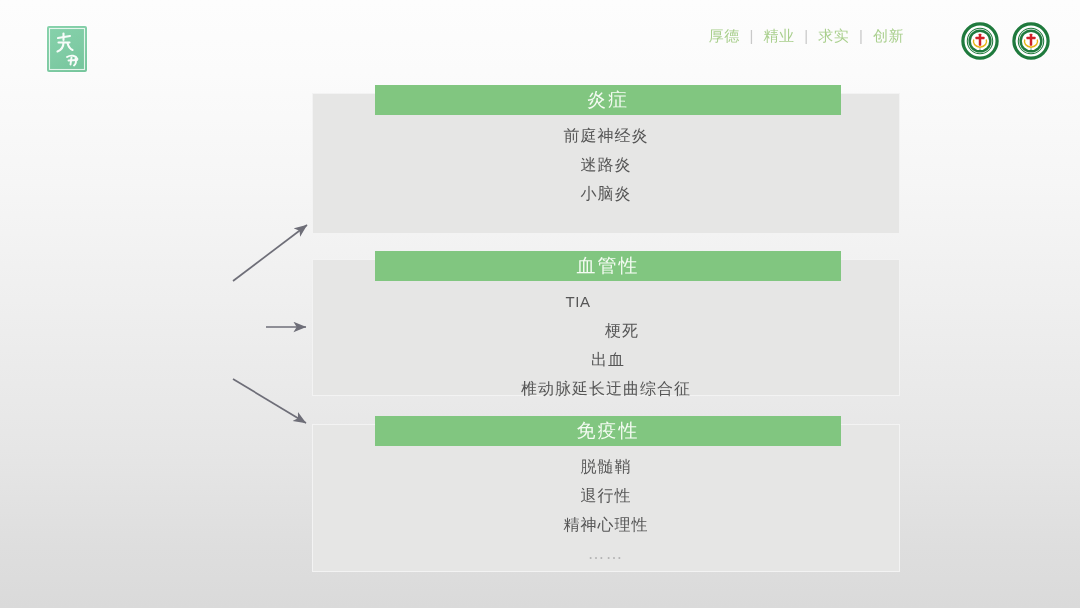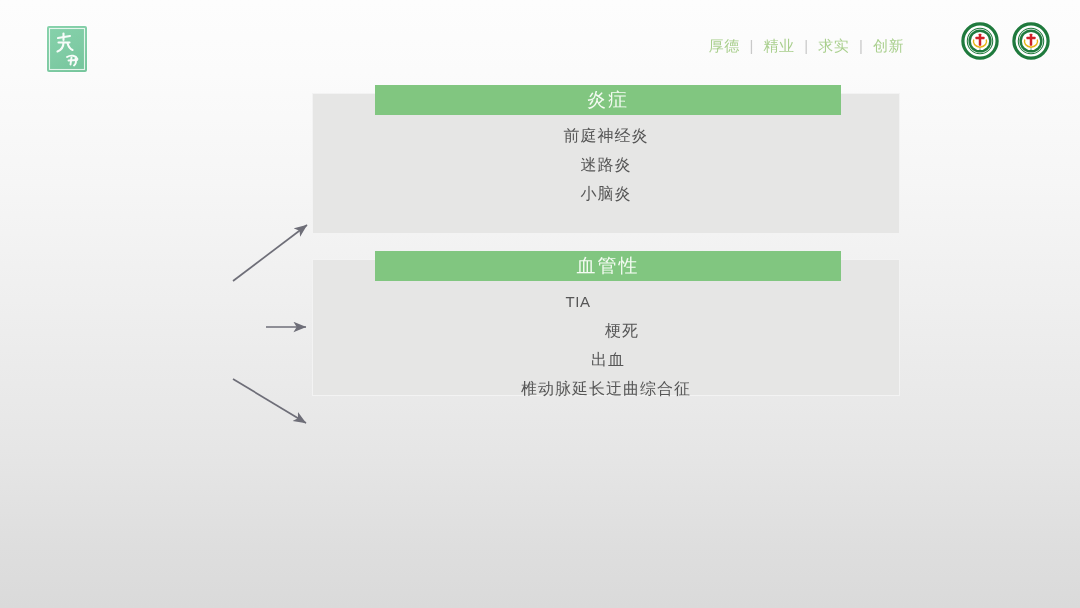--- a/index.html
+++ b/index.html
@@ -40,21 +40,21 @@
     background: linear-gradient(150deg, #86d2ab 0%, #7fcba4 55%, #74c59b 100%);
     border-radius: 2px;
     box-shadow: 0 0 0 1px rgba(255,255,255,0.55);
     overflow: hidden;
   }
   .brand-stamp svg { display: block; }
 
   .tagline {
     position: absolute;
     right: 176px;
-    top: 36px;
+    top: 26px;
     font-family: "Liberation Sans", "DejaVu Sans", sans-serif;
     font-size: 15px;
     line-height: 20px;
     white-space: nowrap;
     color: #a9cf8d;
     letter-spacing: 0.5px;
   }
   .tagline .sep {
     color: #c9c9c9;
     padding: 0 5px;
@@ -258,14 +258,23 @@
   <div class="card" id="card-1">
     <div class="card-head">血管性</div>
     <div class="card-body">
       <div class="card-item latin shift-l1">TIA</div>
       <div class="card-item shift-r1">梗死</div>
       <div class="card-item shift-r2">出血</div>
       <div class="card-item">椎动脉延长迂曲综合征</div>
     </div>
   </div>
 
+  <div class="card" id="card-2">
+    <div class="card-head">免疫性</div>
+    <div class="card-body">
+      <div class="card-item">脱髄鞘</div>
+      <div class="card-item">退行性</div>
+      <div class="card-item">精神心理性</div>
+      <div class="card-item faded">……</div>
+    </div>
+  </div>
 
 </div>
 
 </body></html>

